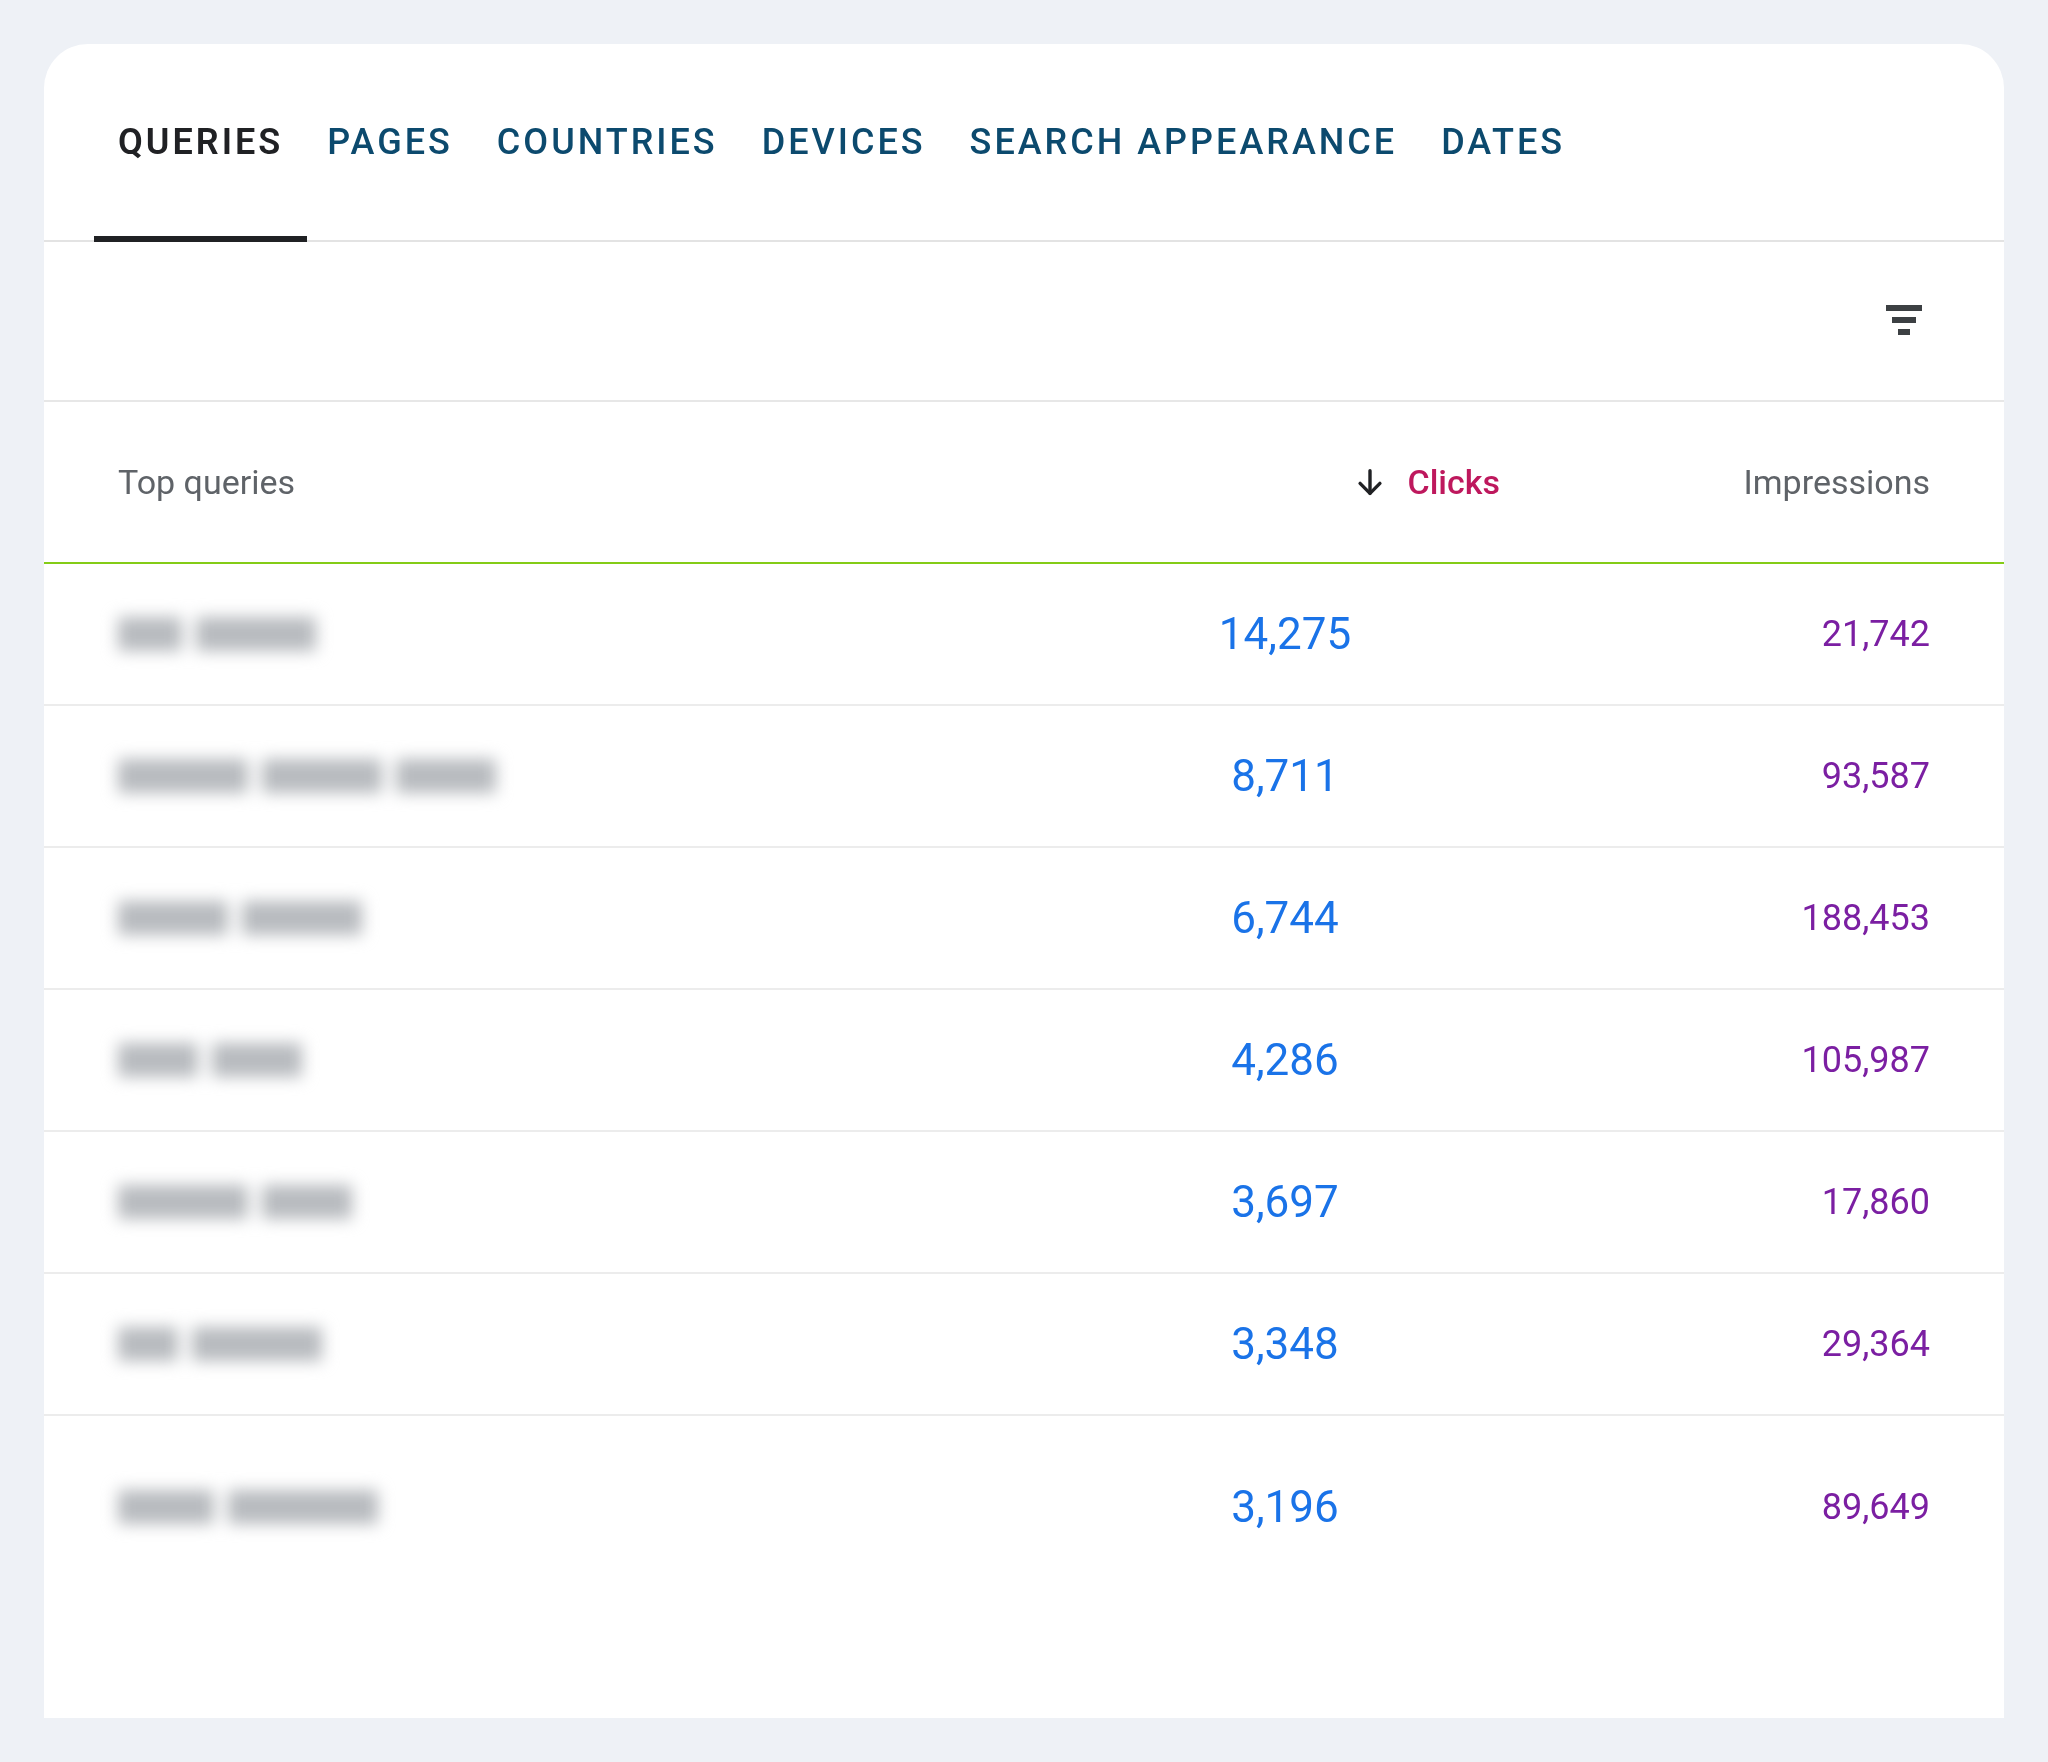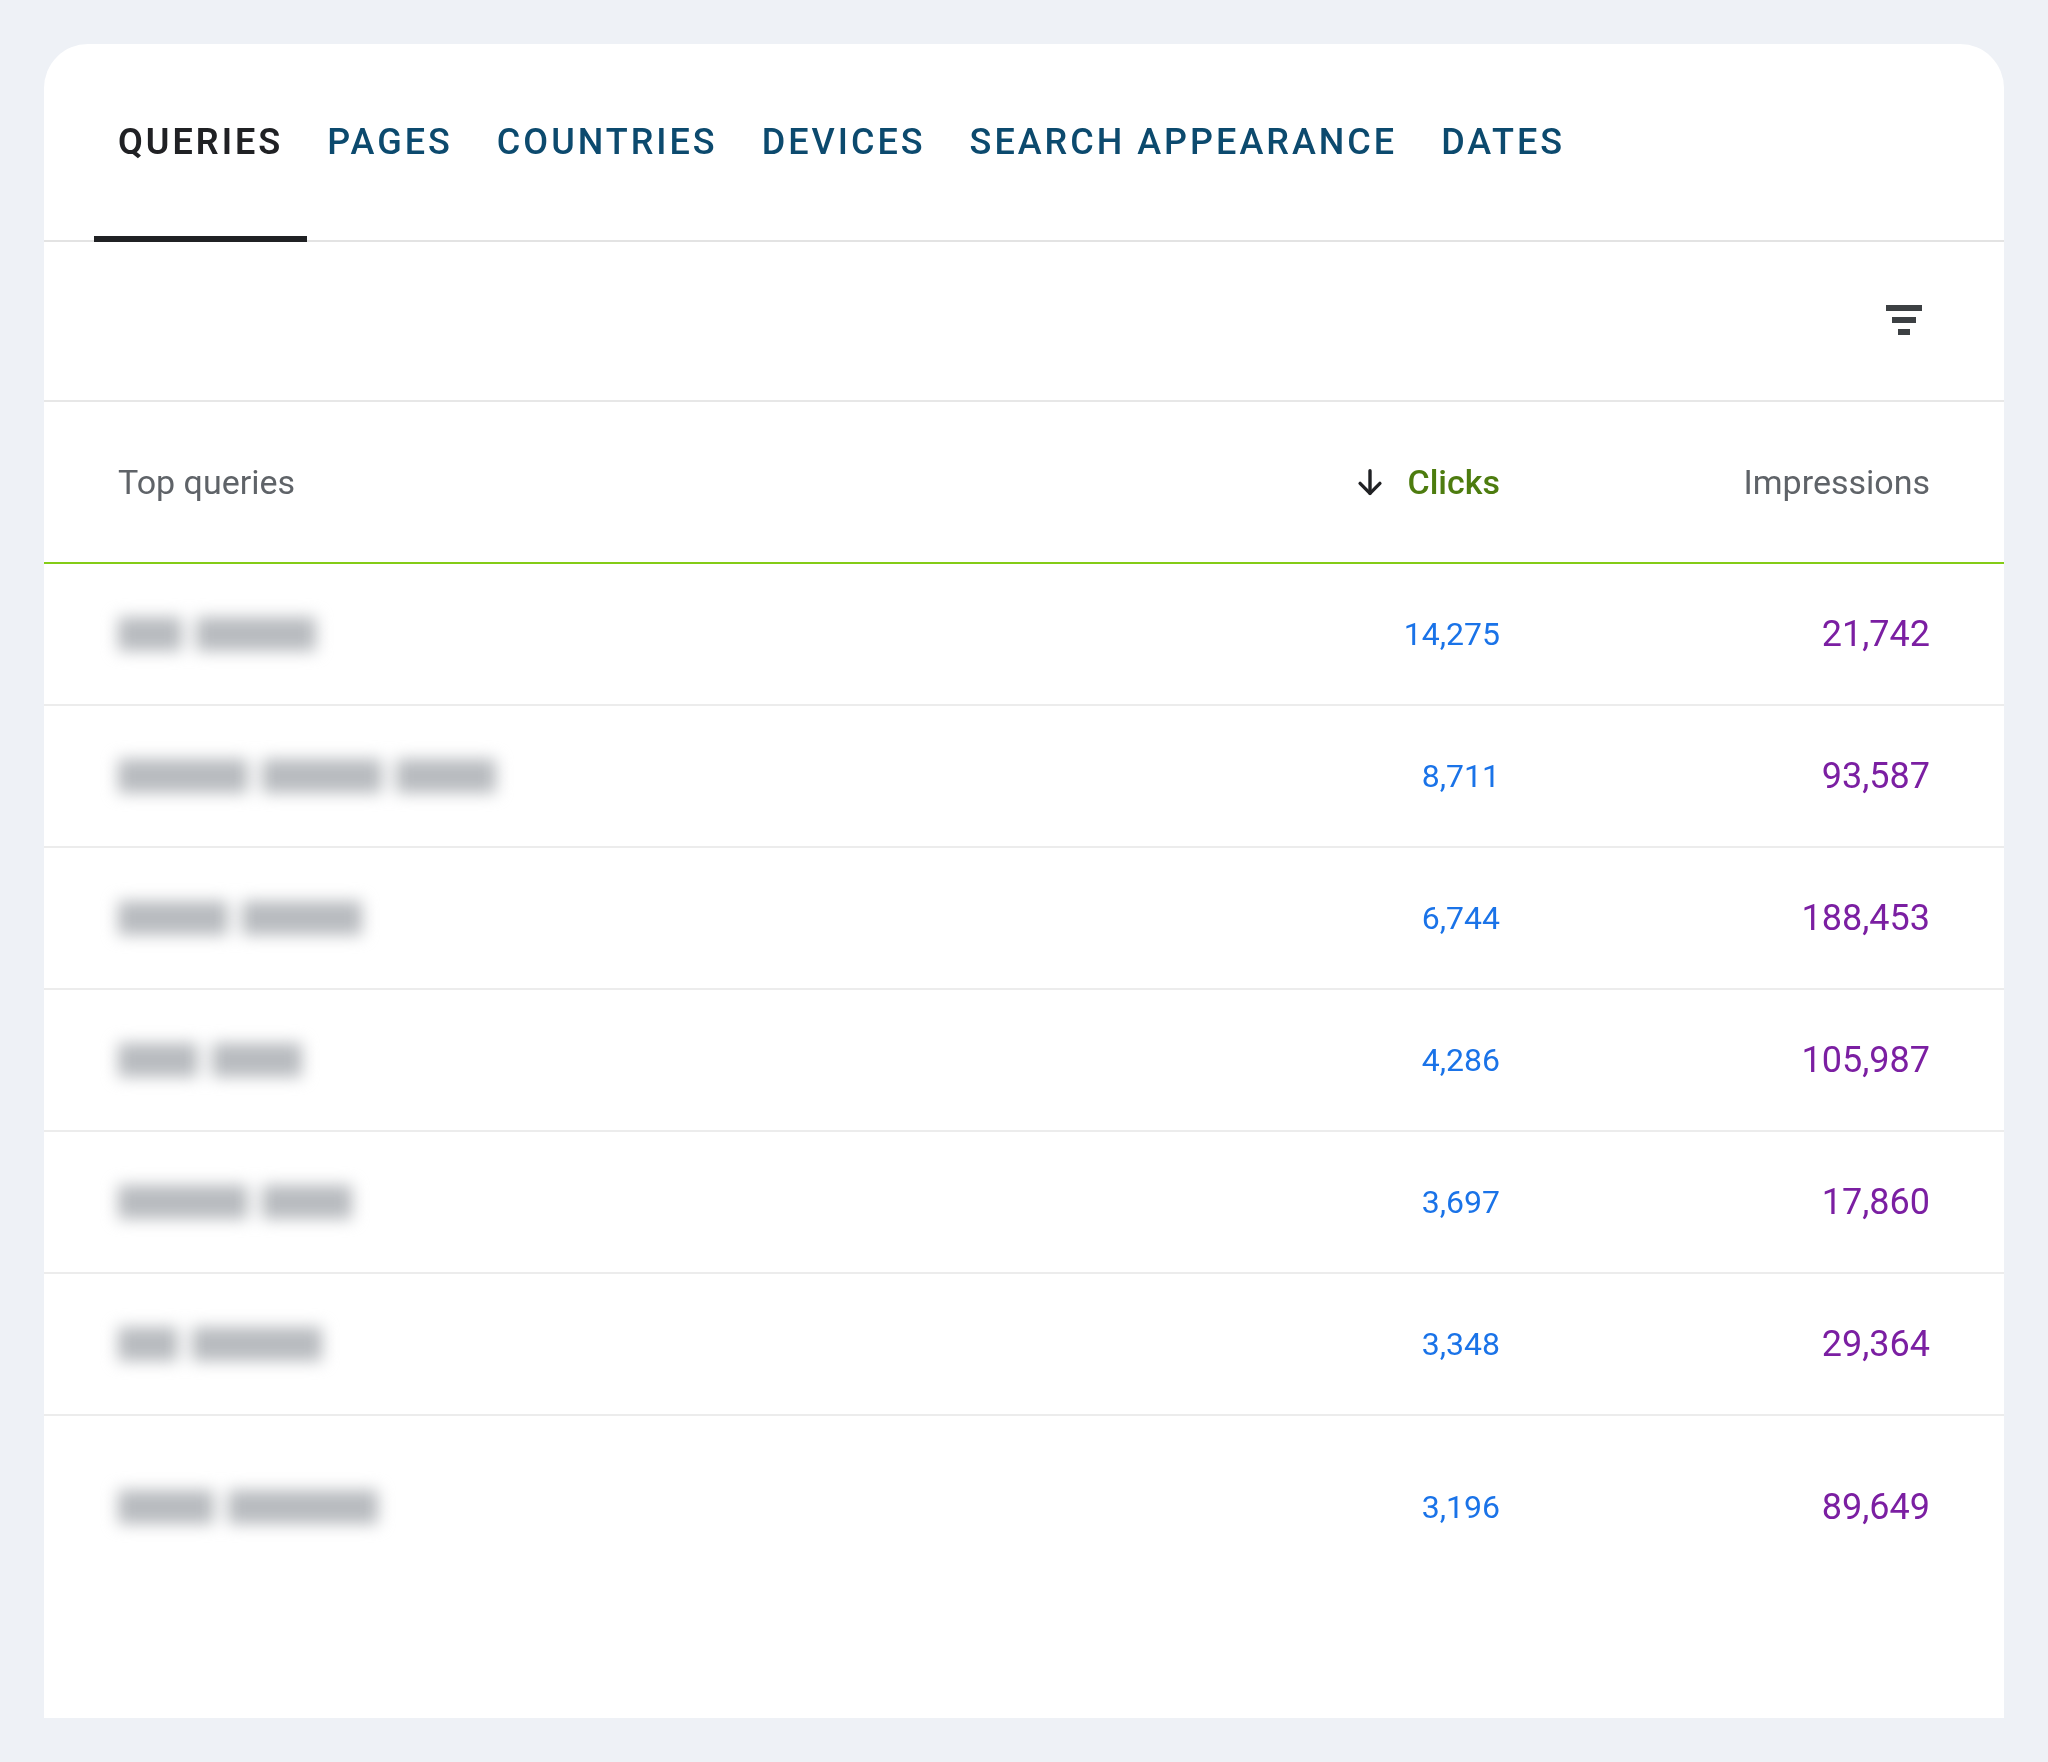--- a/index.html
+++ b/index.html
@@ -80,21 +80,21 @@
     font-size: 34px;
   }
   .col-query-h { flex: 1 1 auto; }
   .col-clicks-h {
     width: 430px;
     text-align: right;
     display: flex;
     align-items: center;
     justify-content: flex-end;
     gap: 20px;
-    color: #4d7c0f;
+    color: #be185d;
     font-weight: 500;
   }
   .col-clicks-h .sort-arrow { color: #202124; display:inline-flex; }
   .col-clicks-h .sort-arrow svg { width: 34px; height: 34px; }
   .col-impr-h { width: 430px; text-align: right; }
   
   .row {
     display: flex;
     align-items: center;
     height: 142px;
@@ -102,22 +102,22 @@
     border-bottom: 2px solid #ececec;
   }
   .row:last-child { border-bottom: none; margin-top: 20px; }
   .cell-query {
     flex: 1 1 auto;
     display: flex;
     align-items: center;
   }
   .cell-clicks {
     width: 430px;
-    text-align: right;
-    font-size: 32px;
+    text-align: center;
+    font-size: 44px;
     color: #1a73e8;
   }
   .cell-impr {
     width: 430px;
     text-align: right;
     font-size: 36px;
     color: #7b1fa2;
   }
   
   .blur-stack { display: flex; gap: 14px; filter: blur(8px); }

